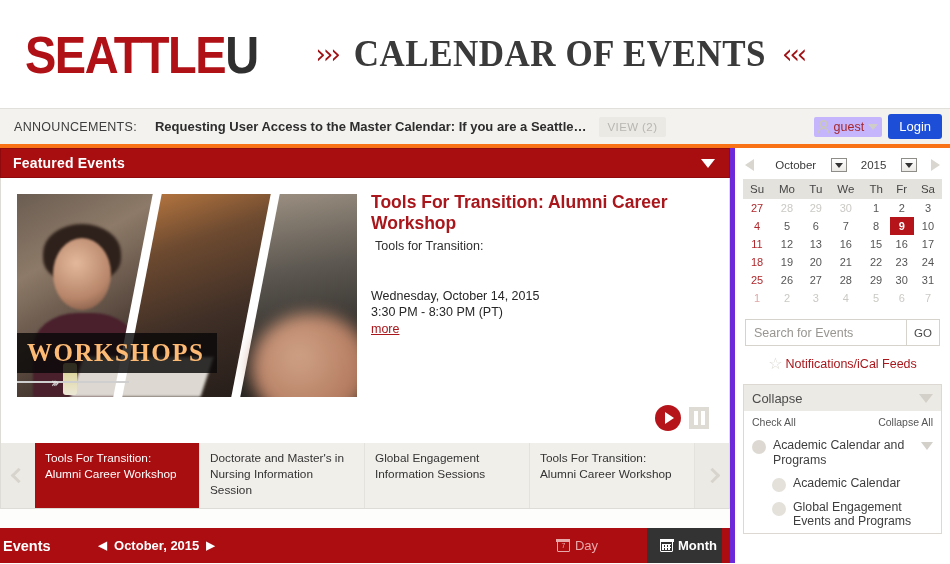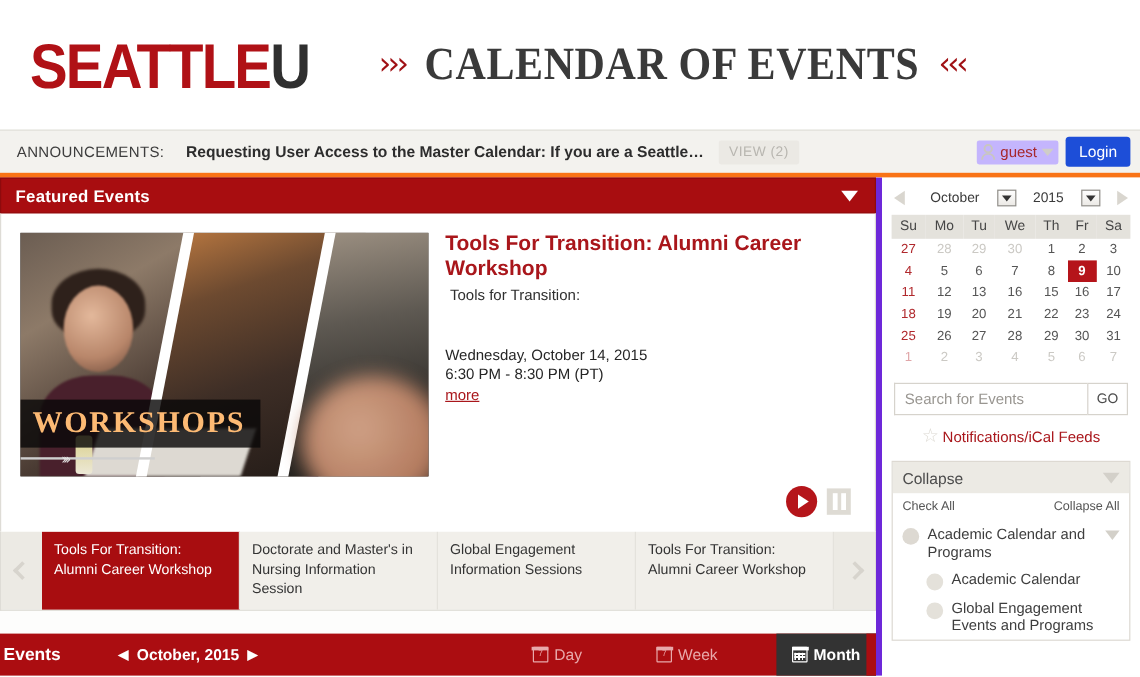--- a/index.html
+++ b/index.html
@@ -566,21 +566,21 @@
             <span class="wk-text">WORKSHOPS</span>
           </div>
           <div class="wk-rule"></div>
           <div class="wk-arrows">›››</div>
         </div>
 
         <div class="feat-detail">
           <h2 class="ev-title">Tools For Transition: Alumni Career Workshop</h2>
           <div class="ev-sub">Tools for Transition:</div>
           <div class="ev-date">Wednesday, October 14, 2015</div>
-          <div class="ev-time">6:30 PM - 8:30 PM (PT)</div>
+          <div class="ev-time">3:30 PM - 8:30 PM (PT)</div>
           <a class="ev-more">more</a>
         </div>
 
         <div class="play-controls">
           <div class="play-btn"></div>
           <div class="pause-btn"></div>
         </div>
       </div>
 
       <div class="carousel">
@@ -600,24 +600,20 @@
         <span class="ev-bar-title">Events</span>
         <div class="ev-bar-nav">
           <span class="ar">◀</span>
           <span>October, 2015</span>
           <span class="ar">▶</span>
         </div>
         <div class="view-tabs">
           <div class="view-tab">
             <span class="mini-cal-icon single"></span>
             <span>Day</span>
-          </div>
-          <div class="view-tab">
-            <span class="mini-cal-icon single"></span>
-            <span>Week</span>
           </div>
           <div class="view-tab active">
             <span class="mini-cal-icon dense"></span>
             <span>Month</span>
           </div>
         </div>
         <div class="bar-right-edge"></div>
       </div>
     </div>
 

